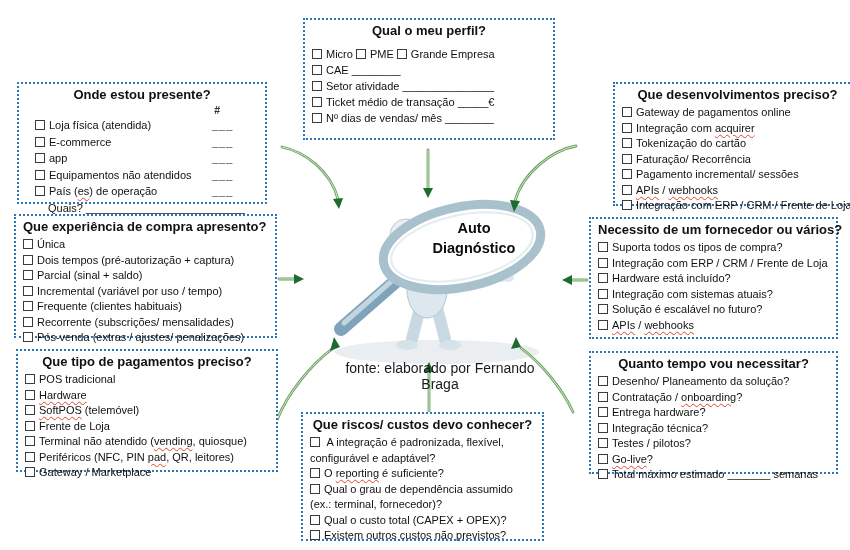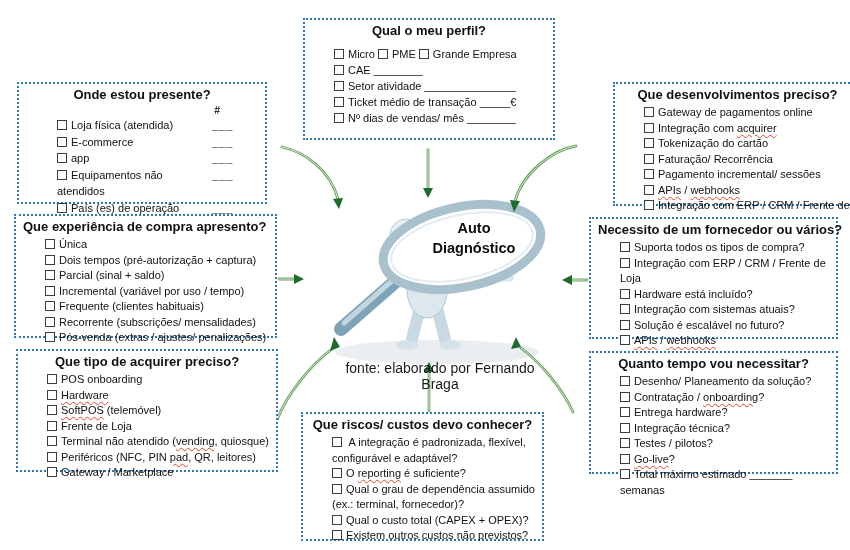--- a/index.html
+++ b/index.html
@@ -10,21 +10,21 @@
   #overlay{position:absolute;left:0;top:0;width:850px;height:550px;z-index:1;}
   .box{
     position:absolute;z-index:2;background:#ffffff;box-sizing:border-box;
     border:2px dotted #2E75B6;padding:3px 7px 2px 7px;
   }
   .box-title{font-weight:bold;font-size:13px;line-height:16px;text-align:center;white-space:nowrap;margin-bottom:2px;}
   .b0 .box-title{margin-bottom:7px;}
   .b2 .box-title,.b5 .box-title{text-align:left;}
   .b5 .box-title{font-size:13px;}
   .hash{font-size:10.5px;line-height:11px;text-align:right;padding-right:38px;font-weight:bold;color:#333;margin-bottom:1px;}
-  .row{font-size:11px;line-height:15.5px;display:block;margin-left:22px;}
+  .row{font-size:11px;line-height:15.5px;display:block;}
   .b0 .row{line-height:16px;}
   .b1 .row{line-height:16.5px;display:flex;}
   .b1 .row .row-main{flex:0 1 auto;padding-left:9px;}
   .b1 .row .right{margin-left:auto;width:46px;color:#555;letter-spacing:1px;}
   .row.cont{padding-left:13px;}
   .cbx{
     display:inline-block;width:8px;height:8px;border:1px solid #3c3c3c;background:#fff;
     margin-right:4px;vertical-align:-1px;
   }
   .sq{
@@ -160,23 +160,23 @@
         <div class="row"><span class="row-main"><span class="cbx"></span><span class="txt">Dois tempos (pré-autorização + captura)</span></span></div>
         <div class="row"><span class="row-main"><span class="cbx"></span><span class="txt">Parcial (sinal + saldo)</span></span></div>
         <div class="row"><span class="row-main"><span class="cbx"></span><span class="txt">Incremental (variável por uso / tempo)</span></span></div>
         <div class="row"><span class="row-main"><span class="cbx"></span><span class="txt">Frequente (clientes habituais)</span></span></div>
         <div class="row"><span class="row-main"><span class="cbx"></span><span class="txt">Recorrente (subscrições/ mensalidades)</span></span></div>
         <div class="row"><span class="row-main"><span class="cbx"></span><span class="txt">Pós-venda (extras / ajustes/ penalizações)</span></span></div>
       </div>
   </div>
 
   <div class="box b3" style="left:16px;top:349px;width:262px;height:123px">
-    <div class="box-title">Que tipo de acquirer preciso?</div>
-    <div class="items">
-        <div class="row"><span class="row-main"><span class="cbx"></span><span class="txt">POS onboarding</span></span></div>
+    <div class="box-title">Que tipo de pagamentos preciso?</div>
+    <div class="items">
+        <div class="row"><span class="row-main"><span class="cbx"></span><span class="txt">POS tradicional</span></span></div>
         <div class="row"><span class="row-main"><span class="cbx"></span><span class="sq">Hardware</span></span></div>
         <div class="row"><span class="row-main"><span class="cbx"></span><span class="sq">SoftPOS</span><span class="txt"> (telemóvel)</span></span></div>
         <div class="row"><span class="row-main"><span class="cbx"></span><span class="txt">Frente de Loja</span></span></div>
         <div class="row"><span class="row-main"><span class="cbx"></span><span class="txt">Terminal não atendido (</span><span class="sq">vending</span><span class="txt">, quiosque)</span></span></div>
         <div class="row"><span class="row-main"><span class="cbx"></span><span class="txt">Periféricos (NFC, PIN </span><span class="sq">pad</span><span class="txt">, QR, leitores)</span></span></div>
         <div class="row"><span class="row-main"><span class="cbx"></span><span class="txt">Gateway / Marketplace</span></span></div>
       </div>
   </div>
 
   <div class="box b4" style="left:613px;top:82px;width:249px;height:124px">

